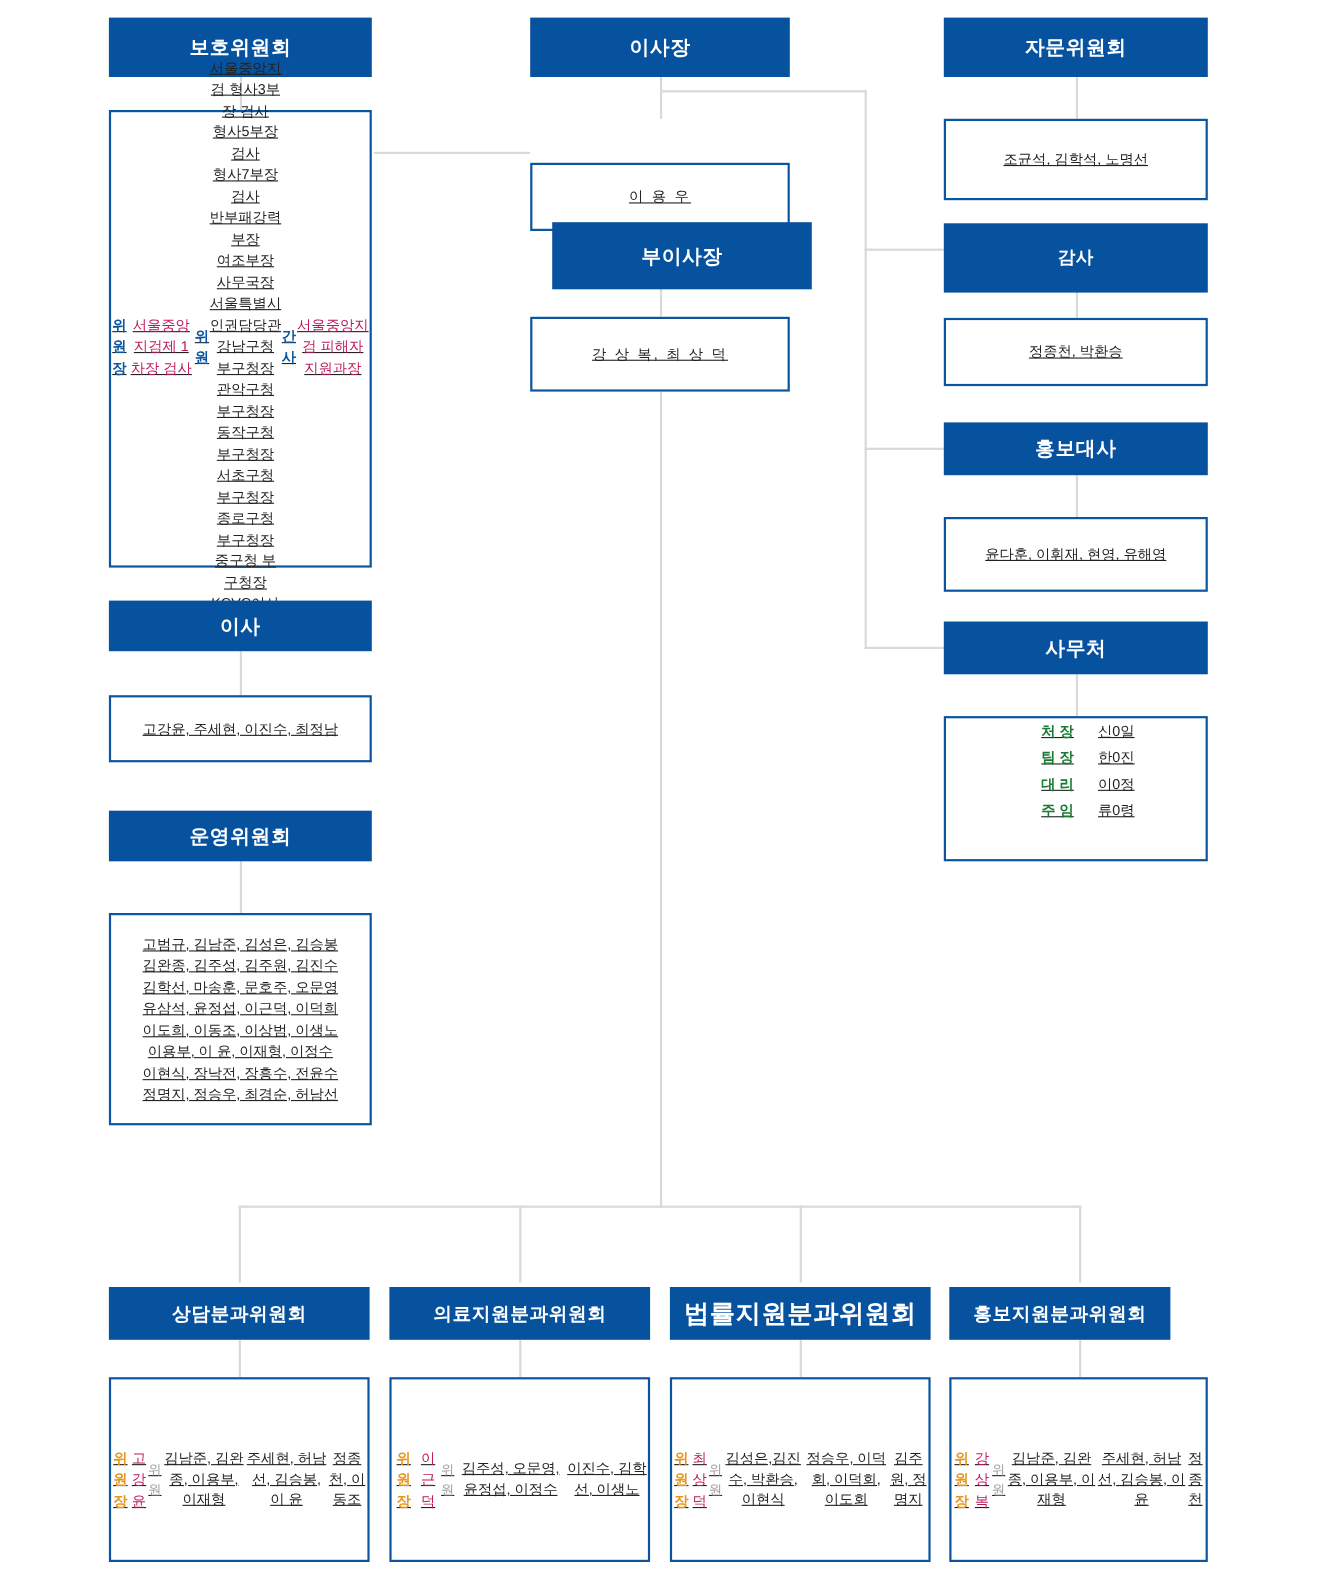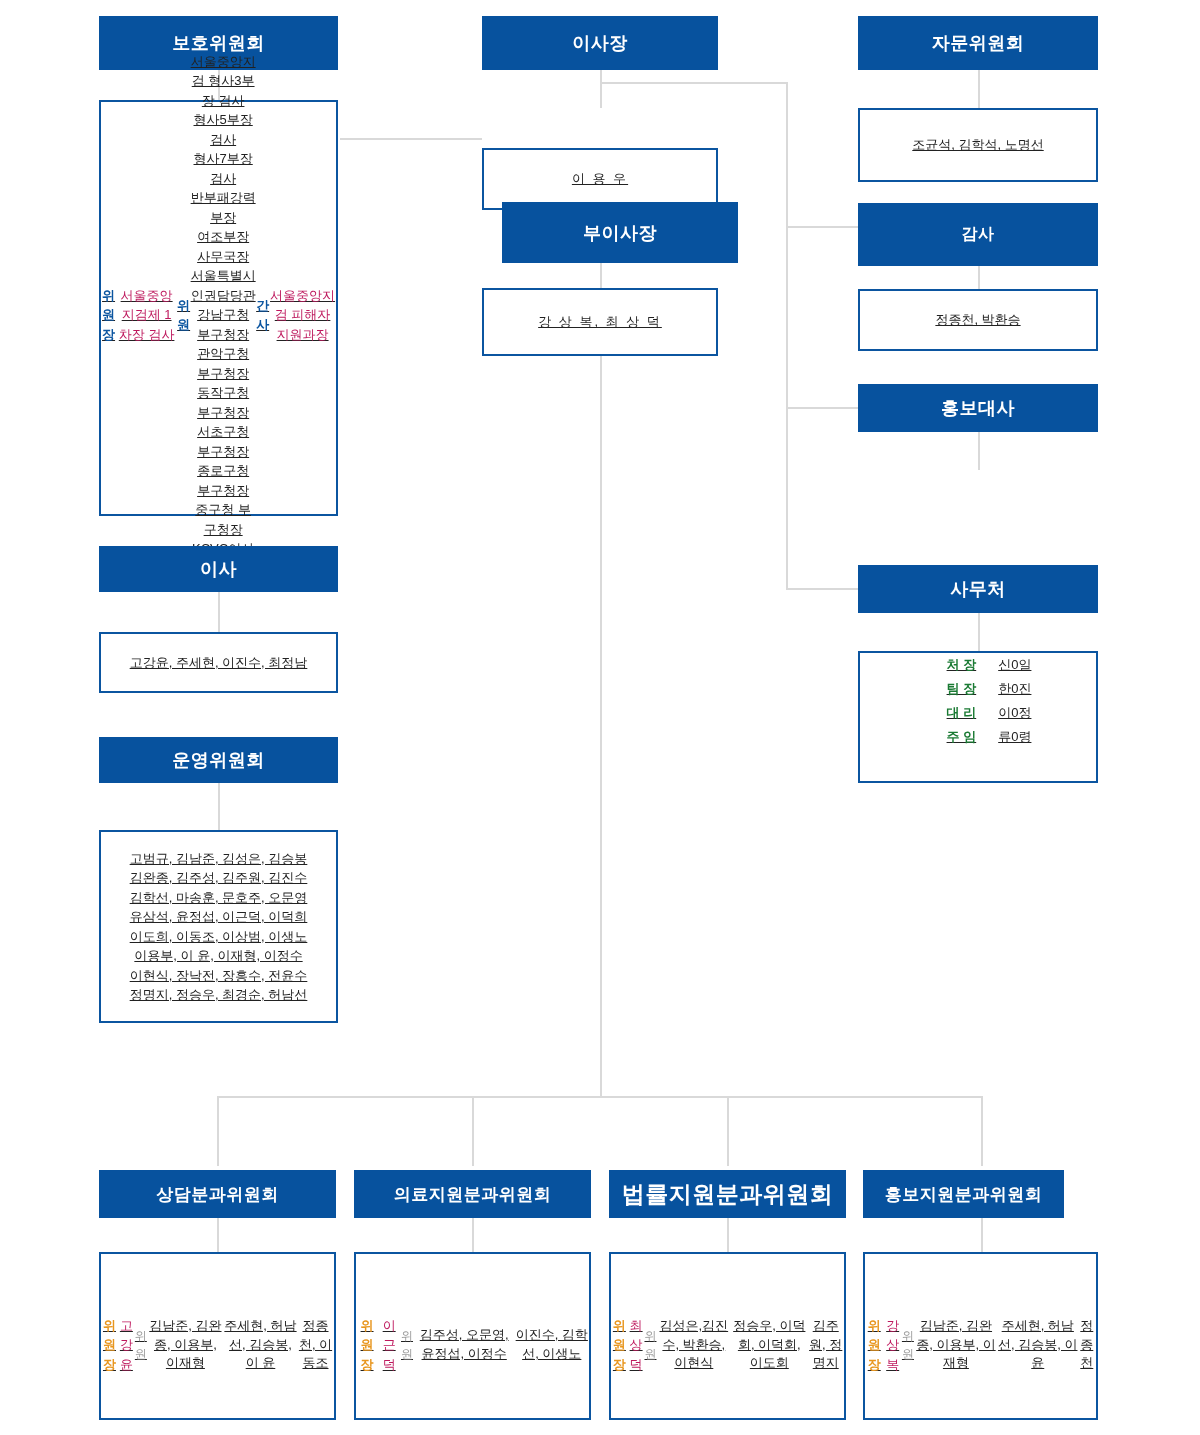--- a/index.html
+++ b/index.html
@@ -161,20 +161,23 @@
   <div class="body" style="left:858px;top:108px;width:240px;height:74px;font-size:13px;">
     <span>조균석, 김학석, 노명선</span>
   </div>
 
   <div class="hdr" style="left:858px;top:203px;width:240px;height:63px;font-size:16px;">감사</div>
   <div class="body" style="left:858px;top:289px;width:240px;height:62px;font-size:13px;">
     <span>정종천, 박환승</span>
   </div>
 
   <div class="hdr" style="left:858px;top:384px;width:240px;height:48px;font-size:18px;">홍보대사</div>
+  <div class="body" style="left:858px;top:470px;width:240px;height:68px;font-size:13px;">
+    <span>윤다훈, 이휘재, 현영, 유해영</span>
+  </div>
 
   <div class="hdr" style="left:858px;top:565px;width:240px;height:48px;font-size:18px;">사무처</div>
   <div class="body lefty" style="left:858px;top:651px;width:240px;height:132px;font-size:13px;">
     <div class="staff-list" id="secretariat-staff">
         <div class="staff-row">
           <span class="staff-title">처 장</span>
           <span class="staff-name">신0일</span>
         </div>
         <div class="staff-row">
           <span class="staff-title">팀 장</span>

